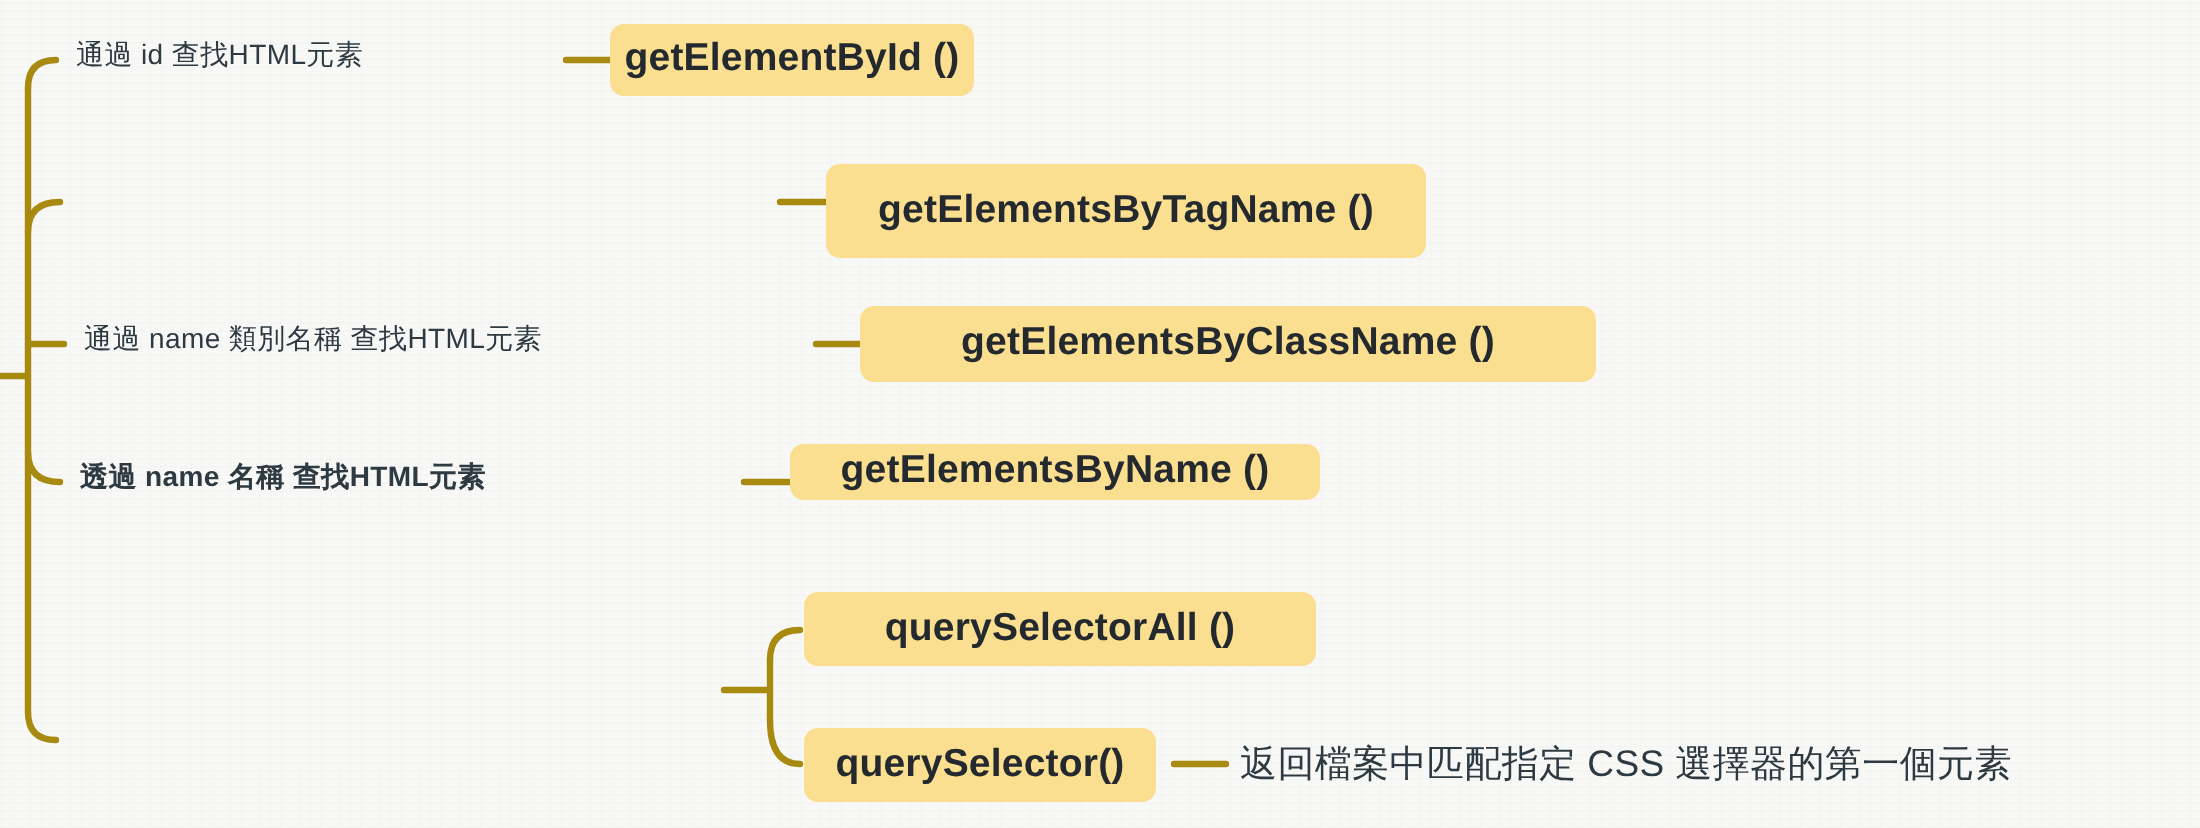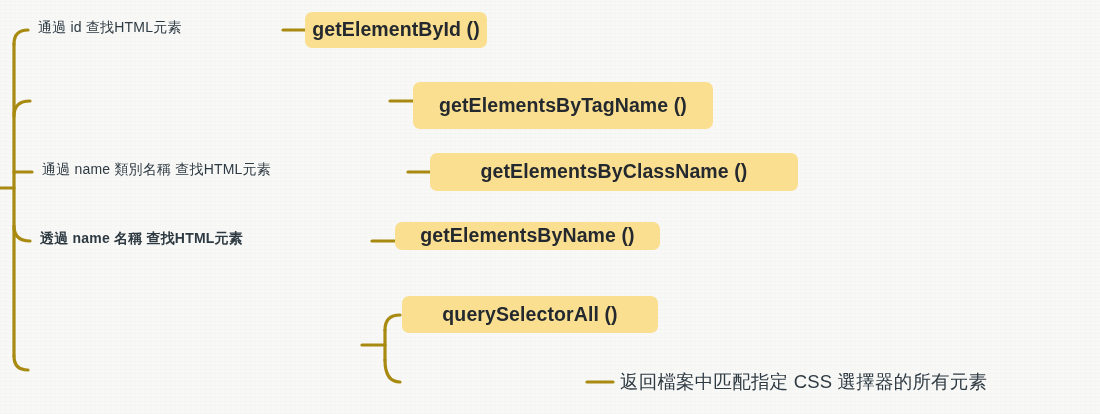--- a/index.html
+++ b/index.html
@@ -101,15 +101,16 @@
 
   <div class="node branch-label" style="left:42px; top:162px;">通過 name 類別名稱 查找HTML元素</div>
   <div class="node chip" style="left:430px; top:153px; width:368px; height:38px;">getElementsByClassName ()</div>
 
   <div class="node branch-label" style="left:40px; top:231px;font-weight:bold;">透過 name 名稱 查找HTML元素</div>
   <div class="node chip" style="left:395px; top:222px; width:265px; height:28px;">getElementsByName ()</div>
 
 
   <div class="node chip" style="left:402px; top:296px; width:256px; height:37px;">querySelectorAll ()</div>
 
-  <div class="node desc-label" style="left:620px; top:373px;">返回檔案中匹配指定 CSS 選擇器的所有元素</div>
+  <div class="node chip" style="left:402px; top:364px; width:176px; height:37px;">querySelector()</div>
+  <div class="node desc-label" style="left:620px; top:373px;">返回檔案中匹配指定 CSS 選擇器的第一個元素</div>
 
 </div>
 
 </body></html>

